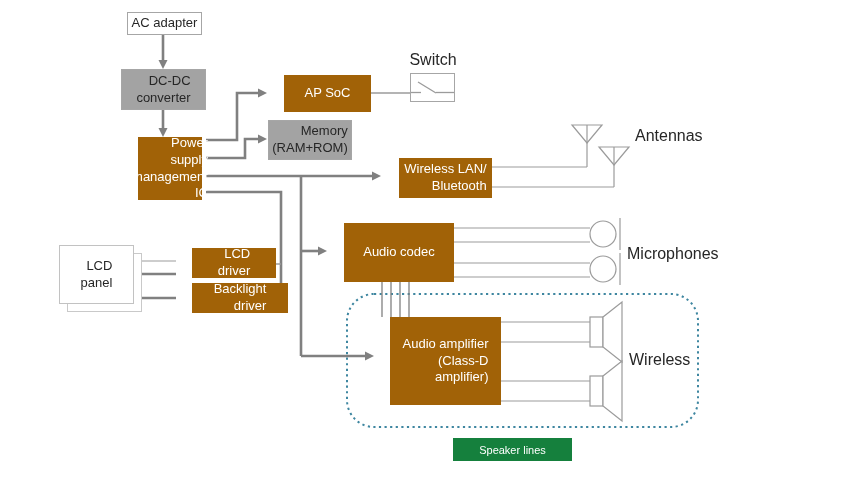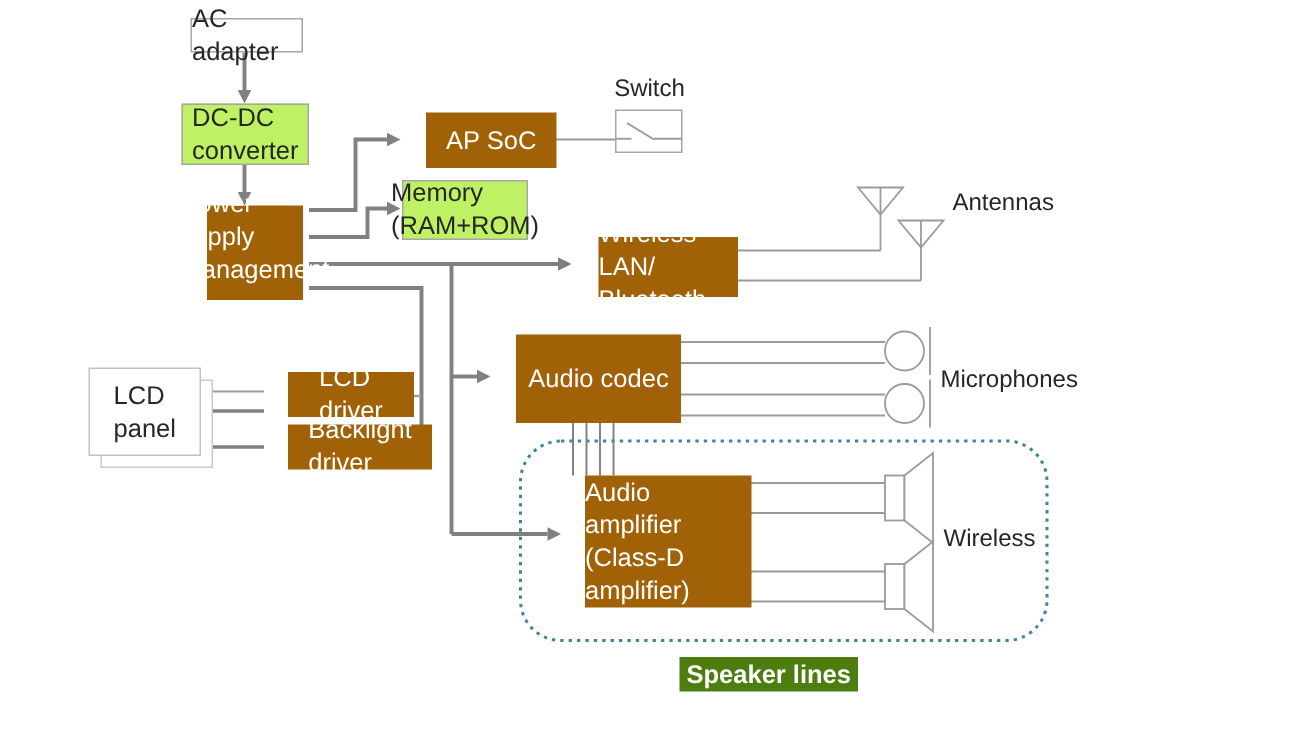--- a/index.html
+++ b/index.html
@@ -3,37 +3,37 @@
 <meta charset="utf-8">
 <style>
   html,body{margin:0;padding:0;background:#fff;}
   .stage{
     position:relative;width:859px;height:490px;background:#ffffff;
     font-family:"Liberation Sans", sans-serif;overflow:hidden;
   }
   .wires{position:absolute;left:0;top:0;z-index:1;}
   .box{
     position:absolute;z-index:2;display:flex;align-items:center;justify-content:center;
-    text-align:left;font-size:17px;line-height:1.28;white-space:pre-line;
+    text-align:right;font-size:13px;line-height:1.28;white-space:pre-line;
     box-sizing:border-box;
   }
   .box.dark{background:#a16207;color:#ffffff;margin-left:16px;}
-  .box.light{background:#bef264;color:#262626;border:1px solid #a6a6a6;}
+  .box.light{background:#a3a3a3;color:#262626;border:1px solid #a6a6a6;}
   .box.white{background:#ffffff;color:#262626;border:1px solid #a6a6a6;}
   .box.panel{background:#ffffff;border:1px solid #c2c2c2;color:#262626;}
   .panel-shadow{
     position:absolute;z-index:1;background:#ffffff;border:1px solid #c9c9c9;box-sizing:border-box;
   }
   .lbl{
     position:absolute;z-index:2;font-size:16px;color:#262626;white-space:nowrap;
   }
   .lbl.center{text-align:center;}
   .badge{
     position:absolute;z-index:3;display:flex;align-items:center;justify-content:center;
-    background:#4d7c0f;color:#ffffff;font-size:17px;font-weight:bold;
+    background:#15803d;color:#ffffff;font-size:11px;
   }
 </style>
 </head>
 <body>
 
 <div class="stage">
 
   <svg class="wires" width="859" height="490" viewBox="0 0 859 490">
 
     <rect x="347" y="294" width="351" height="133" rx="27" ry="27" fill="none" stroke="#3e86a0" stroke-width="2" stroke-dasharray="2.2 3.4"></rect>

